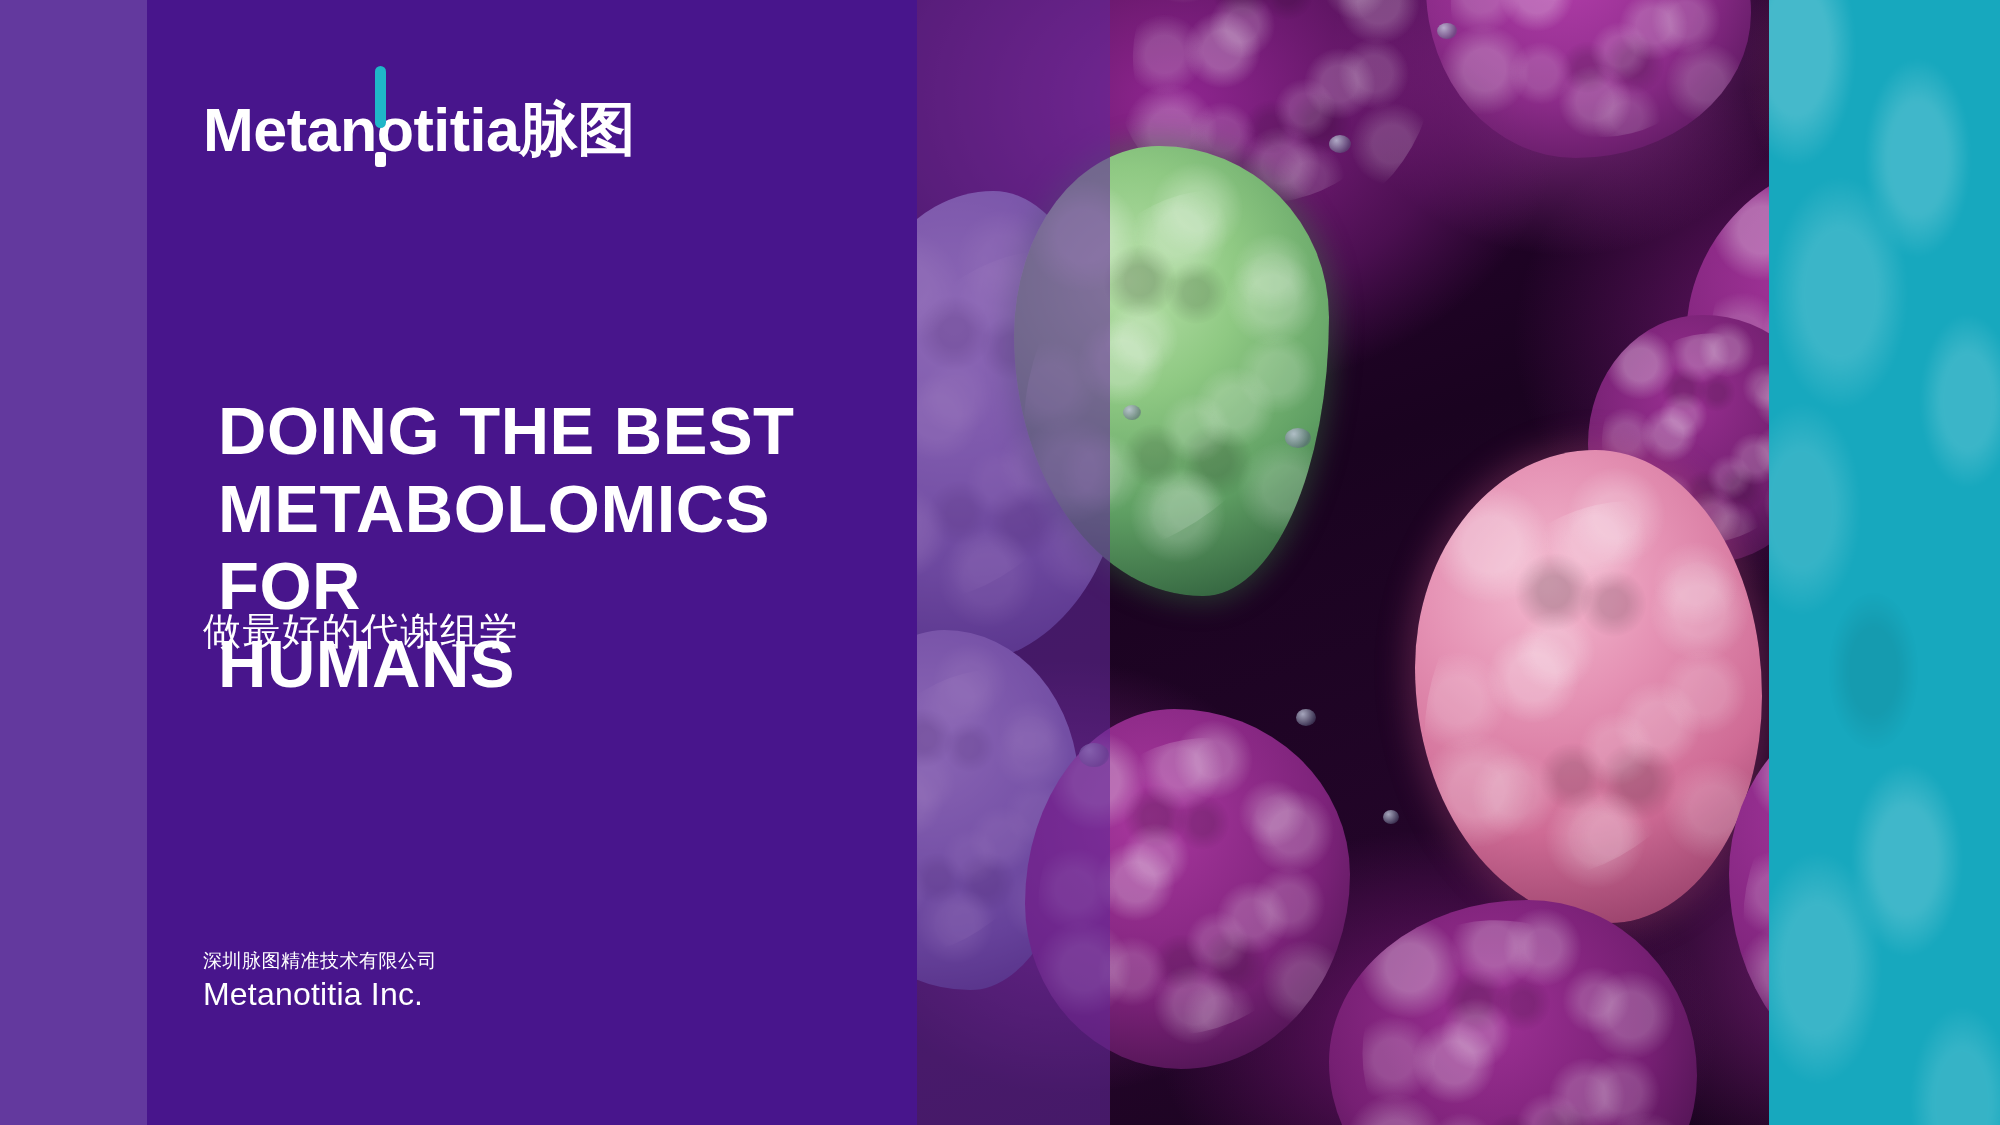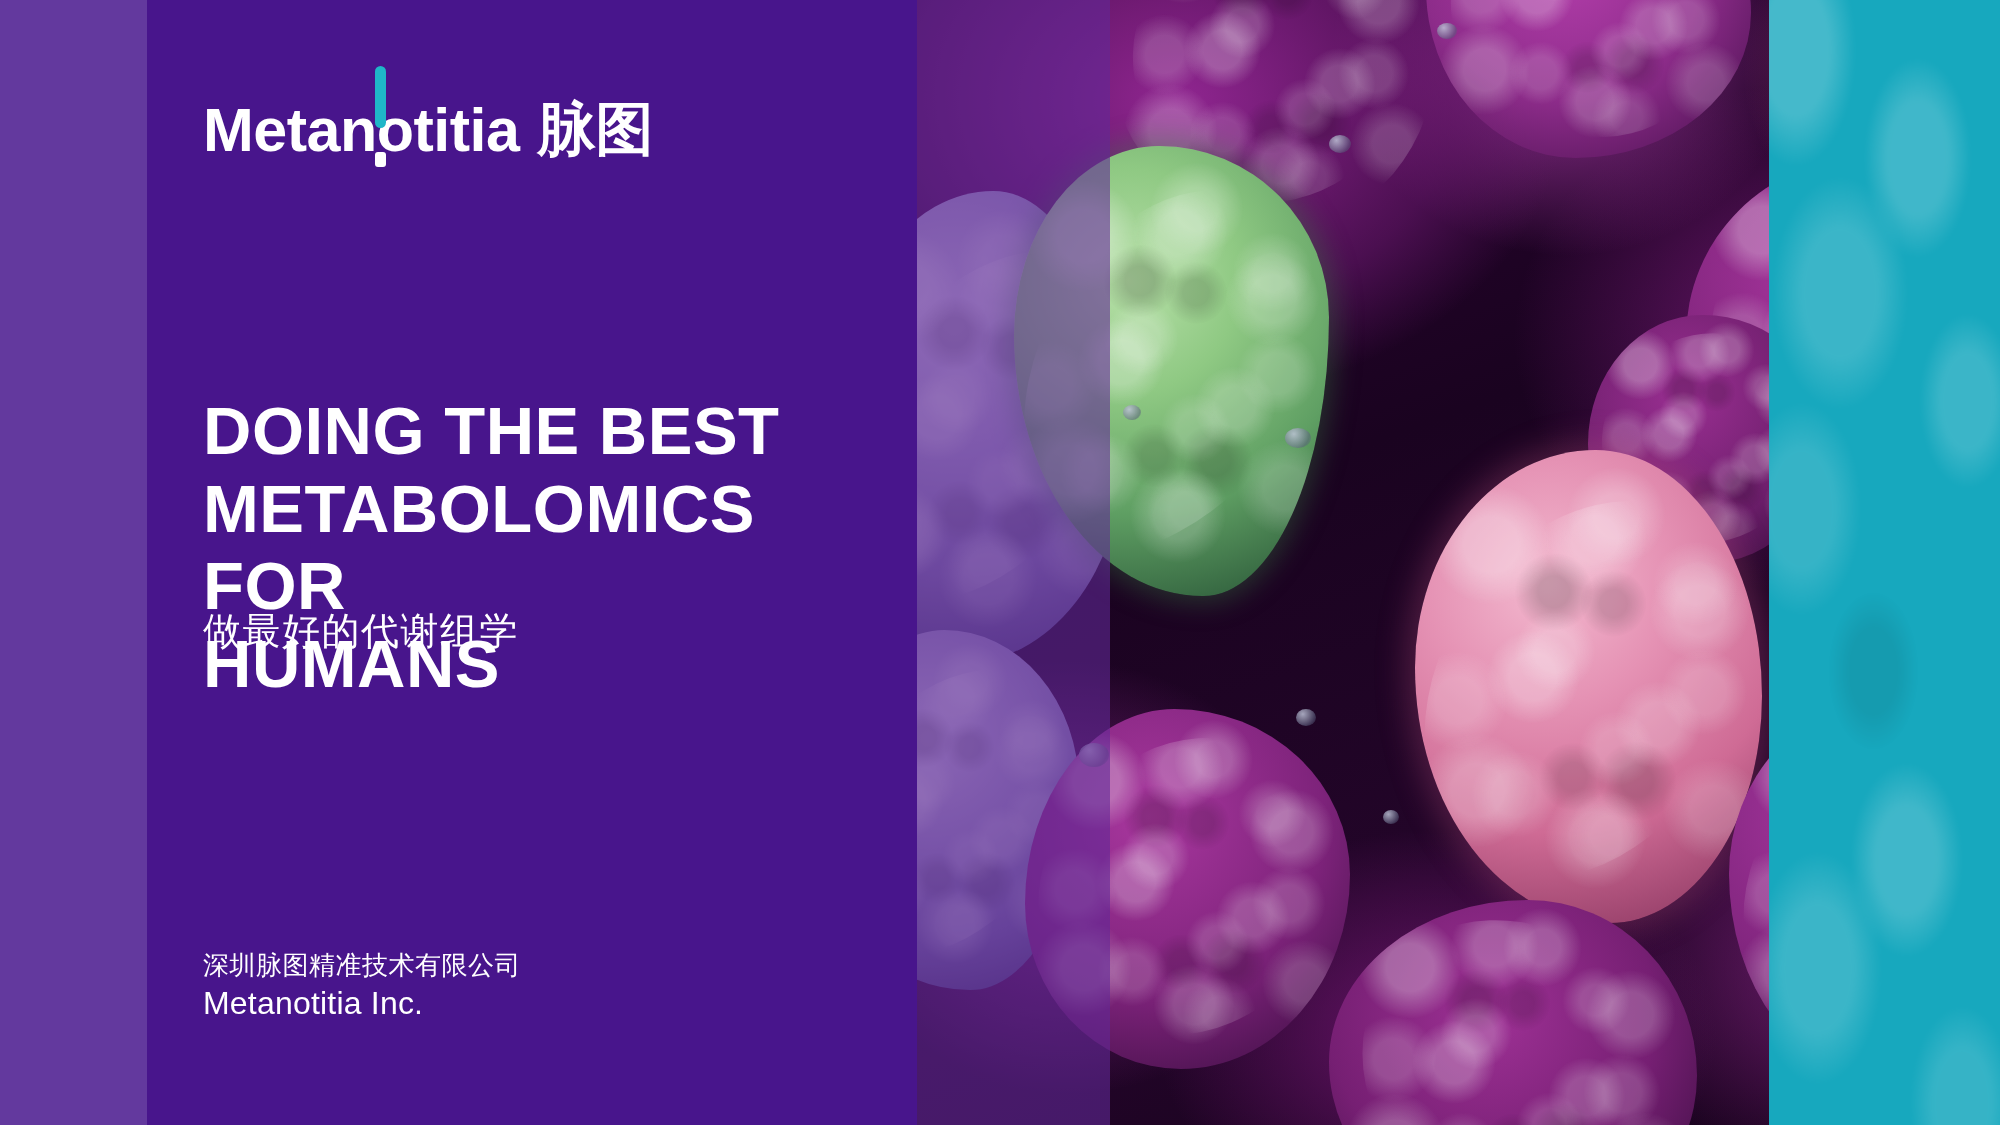--- a/index.html
+++ b/index.html
@@ -217,21 +217,21 @@
     font-weight: 700;
     letter-spacing: -0.5px;
     line-height: 1;
     white-space: nowrap;
   }
   .logo-cn {
     color: #ffffff;
     font-size: 58px;
     font-weight: 700;
     line-height: 1;
-    margin-left: 18px;
+    margin-left: 0;
     white-space: nowrap;
   }
   
   .logo-pin {
     position: absolute;
     left: 172px; top: -34px;
     width: 11px; height: 62px;
     background: #1FB6C8;
     border-radius: 6px;
     z-index: 2;
@@ -241,21 +241,21 @@
     left: 172px; top: 52px;
     width: 11px; height: 15px;
     background: #ffffff;
     border-radius: 3px;
     z-index: 3;
   }
 
   
   .headline {
     position: absolute;
-    left: 203px; top: 392px;
+    left: 218px; top: 392px;
     width: 640px;
     z-index: 20;
     color: #ffffff;
     font-size: 67px;
     font-weight: 700;
     line-height: 1.16;
     letter-spacing: 0.5px;
     text-transform: uppercase;
   }
   .subhead {
@@ -271,21 +271,21 @@
 
   
   .footer {
     position: absolute;
     left: 203px; top: 948px;
     z-index: 20;
     color: #ffffff;
     line-height: 1.32;
   }
   .footer-cn {
-    font-size: 26px;
+    font-size: 19px;
     font-weight: 500;
     letter-spacing: .5px;
   }
   .footer-en {
     font-size: 32px;
     font-weight: 400;
     letter-spacing: .2px;
   }
 </style>
 </head>

